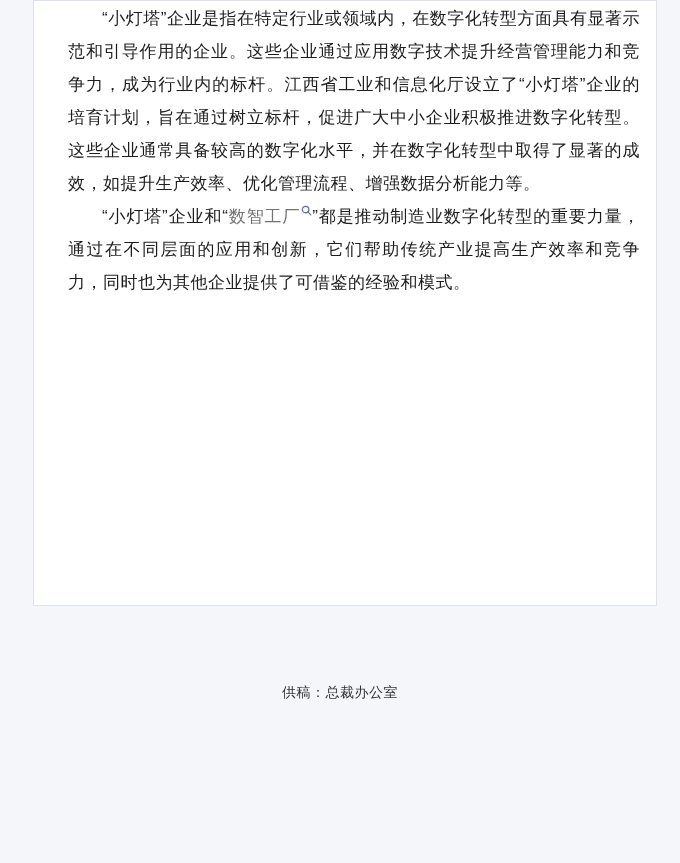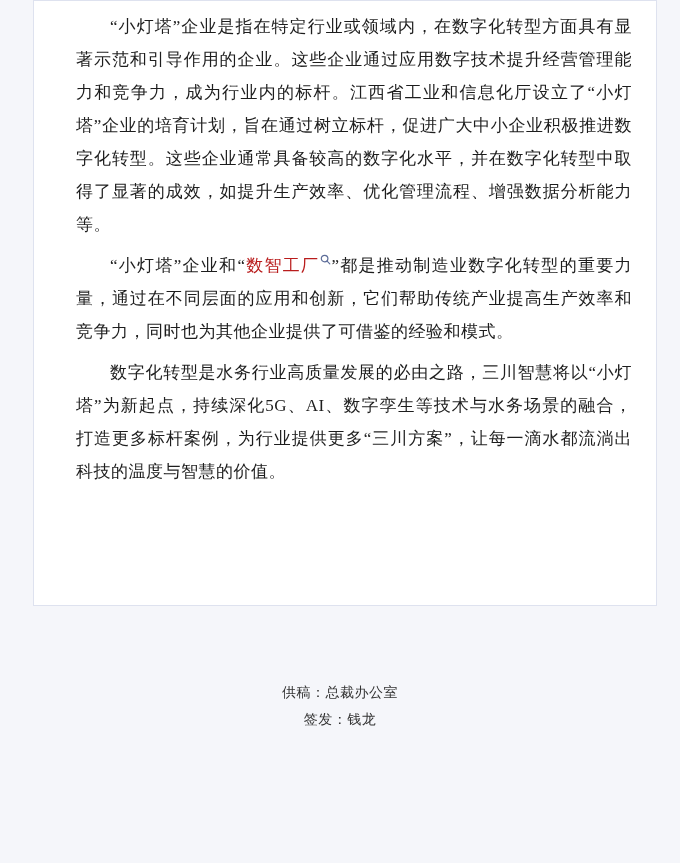--- a/index.html
+++ b/index.html
@@ -26,27 +26,26 @@
   }
   .article {
     padding: 1px 16px 0 34px;
     color: #1D1D1D;
     font-size: 17px;
     line-height: 33px;
     text-align: justify;
     letter-spacing: 0.5px;
   }
   .article p {
-    margin: 8px;
+    margin: 0;
     text-indent: 2em;
     word-break: break-all;
-    font-family: Liberation Serif, serif;
   }
   .hl {
-    color: #b91c1c;
+    color: #737373;
     text-decoration: none;
     cursor: pointer;
     white-space: nowrap;
   }
   .mag {
     display: inline-block;
     vertical-align: 6px;
     line-height: 0;
     margin-left: 1px;
   }
@@ -72,20 +71,18 @@
 </head>
 <body>
 
 <div class="card">
   <div class="article">
     <p>“小灯塔”企业是指在特定行业或领域内，在数字化转型方面具有显著示范和引导作用的企业。这些企业通过应用数字技术提升经营管理能力和竞争力，成为行业内的标杆。江西省工业和信息化厅设立了“小灯塔”企业的培育计划，旨在通过树立标杆，促进广大中小企业积极推进数字化转型。这些企业通常具备较高的数字化水平，并在数字化转型中取得了显著的成效，如提升生产效率、优化管理流程、增强数据分析能力等。</p>
     <p><span>“小灯塔”企业和“</span><span class="hl"><span>数智工厂</span><span class="mag"><svg width="11" height="11" viewBox="0 0 11 11">
               <circle cx="4.6" cy="4.6" r="3.3" fill="none" stroke="#5D6D99" stroke-width="1.2"></circle>
               <line x1="7.1" y1="7.1" x2="9.8" y2="9.8" stroke="#5D6D99" stroke-width="1.2" stroke-linecap="round"></line>
             </svg></span></span><span>”都是推动制造业数字化转型的重要力量，通过在不同层面的应用和创新，它们帮助传统产业提高生产效率和竞争力，同时也为其他企业提供了可借鉴的经验和模式。</span></p>
-    <p>数字化转型是水务行业高质量发展的必由之路，三川智慧将以“小灯塔”为新起点，持续深化5G、AI、数字孪生等技术与水务场景的融合，打造更多标杆案例，为行业提供更多“三川方案”，让每一滴水都流淌出科技的温度与智慧的价值。</p>
   </div>
 </div>
 
 <div class="credits">
   <p class="credit-line">供稿：总裁办公室</p>
-  <p class="credit-line">签发：钱龙</p>
 </div>
 
 </body></html>

